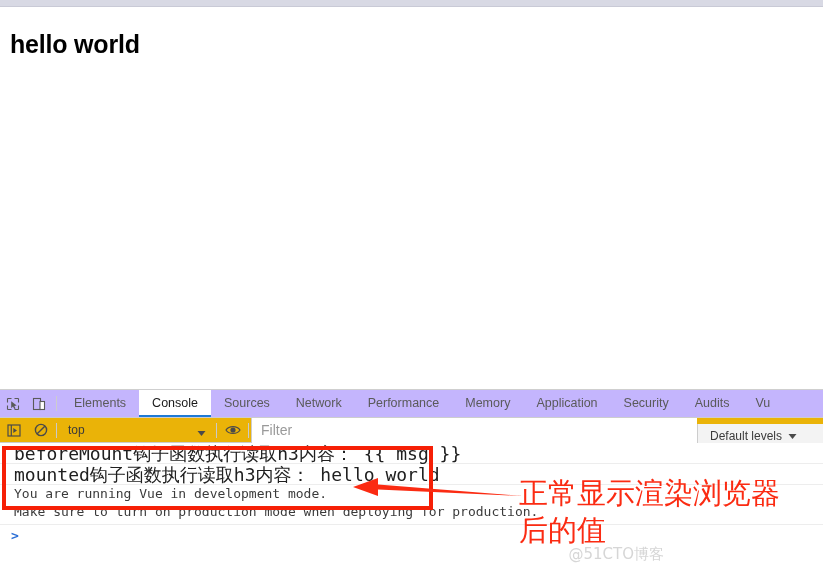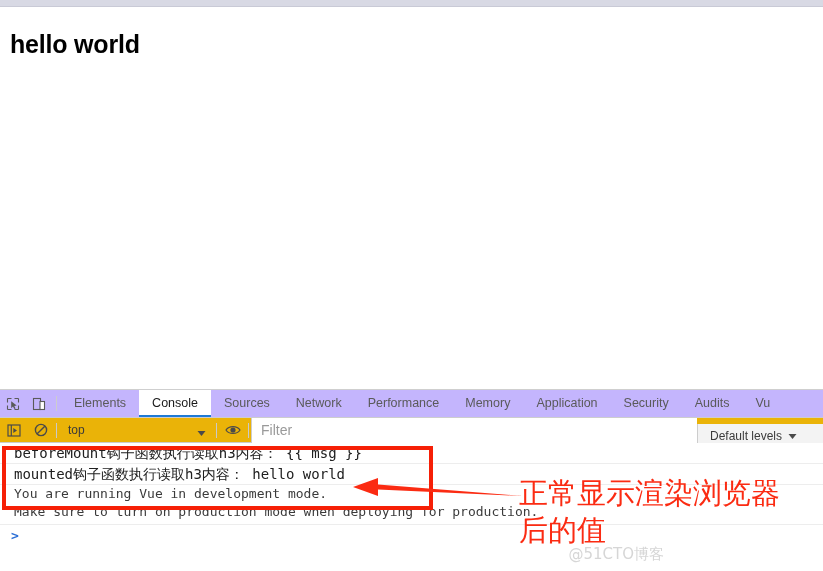--- a/index.html
+++ b/index.html
@@ -108,21 +108,21 @@
   #console-output{
     position:relative;
     background:#ffffff;
     height:103px;
     overflow:hidden;
     font-family:"DejaVu Sans Mono","Liberation Mono",monospace;
   }
   .log-row{
     border-bottom:1px solid #ededed;
     padding:2px 0 2px 14px;
-    font-size:14px;
+    font-size:18px;
     line-height:17px;
     color:#202020;
     white-space:nowrap;
     box-sizing:border-box;
     height:21px;
   }
   .warn-block{
     padding:0 0 0 14px;
     font-size:13px;
     line-height:18px;

